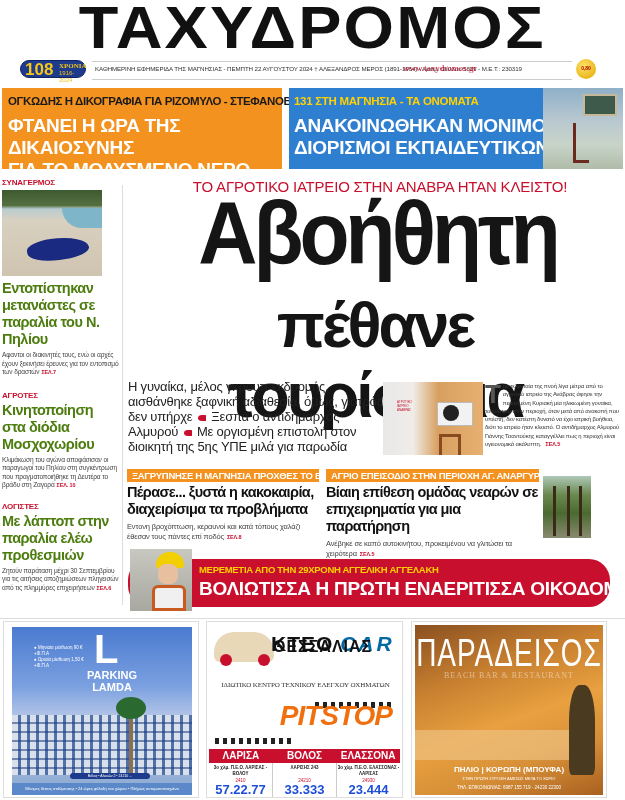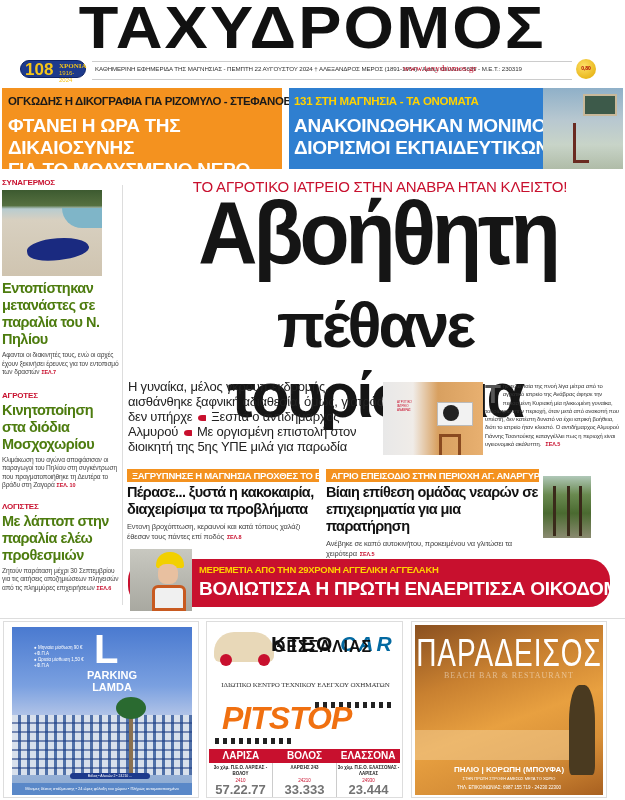--- a/index.html
+++ b/index.html
@@ -94,30 +94,30 @@
   .ad1 .foot { position:absolute; left:0; top:156px; width:180px; height:12px; background:#5a88c8; font-size:4px; color:#fff; text-align:center; line-height:12px; }
 
   .ad2 { left:206px; top:621px; width:197px; height:177px; border:1px solid #ddd; background:#fff; }
   .ad2 .car { position:absolute; left:7px; top:10px; width:60px; height:30px; background:#e8d8b8; border-radius:20px 20px 6px 6px; }
   .ad2 .car::before { content:""; position:absolute; left:6px; top:22px; width:12px; height:12px; border-radius:50%; background:#c8102e; }
   .ad2 .car::after { content:""; position:absolute; left:44px; top:22px; width:12px; height:12px; border-radius:50%; background:#c8102e; }
   .ad2 .kteo { position:absolute; left:64px; top:10px; font-size:21px; font-weight:bold; color:#111; letter-spacing:1px; }
   .ad2 .kteo .car-w { color:#0369a1; font-style:italic; letter-spacing:3px; }
   .ad2 .thess { position:absolute; left:66px; top:16px; font-size:16px; font-weight:bold; color:#111; letter-spacing:1px; }
   .ad2 .sub { position:absolute; left:4px; top:59px; width:189px; text-align:center; font-family:"Liberation Serif", serif; font-size:7px; color:#333; letter-spacing:-0.1px; }
-  .ad2 .pit { position:absolute; left:15px; top:78px; width:170px; text-align:left; font-size:32px; font-weight:bold; font-style:italic; color:#f07010; letter-spacing:-1px; }
+  .ad2 .pit { position:absolute; left:15px; top:78px; width:170px; text-align:right; font-size:28px; font-weight:bold; font-style:italic; color:#f07010; letter-spacing:-1px; }
   .ad2 .chk { position:absolute; height:6px; background:repeating-linear-gradient(90deg,#222 0 4px,#fff 4px 8px); }
   .ad2 .cities { position:absolute; left:2px; top:127px; width:191px; height:14px; background:#c8102e; display:flex; }
   .ad2 .cities div { flex:1; text-align:center; color:#fff; font-size:10px; font-weight:bold; line-height:14px; }
   .ad2 .cols { position:absolute; left:2px; top:141px; width:191px; height:34px; display:flex; }
   .ad2 .cols > div { flex:1; border-right:1px solid #ccc; text-align:center; }
   .ad2 .cols > div:last-child { border-right:none; }
   .ad2 .addr { font-size:4.5px; font-weight:bold; color:#222; line-height:5.5px; margin-top:2px; height:13px; }
   .ad2 .pre { font-size:4.5px; color:#c8102e; line-height:5px; }
-  .ad2 .tel { font-size:13px; font-weight:bold; color:#737373; line-height:14px;text-align:center; }
+  .ad2 .tel { font-size:13px; font-weight:bold; color:#1d4ed8; line-height:14px;text-align:center; }
 
   .ad3 { left:411px; top:621px; width:196px; height:177px; border:1px solid #ddd; background:#fff; }
   .ad3 .inner { position:absolute; left:3px; top:3px; width:188px; height:170px; background:linear-gradient(160deg,#8a5020 0%, #c88030 30%, #e8a040 55%, #d89038 75%, #a86020 100%); overflow:hidden; }
   .ad3 .name { position:absolute; left:0; top:12px; width:188px; text-align:center; font-size:28px; color:#fff; letter-spacing:1px; font-weight:normal; transform:scaleY(1.4); }
   .ad3 .sub { position:absolute; left:0; top:46px; width:188px; text-align:center; font-size:8px; color:rgba(255,255,255,0.45); letter-spacing:1px; font-family:"Liberation Serif", serif; }
   .ad3 .counter { position:absolute; left:0; top:105px; width:160px; height:30px; background:rgba(240,200,140,0.6); }
   .ad3 .tree { position:absolute; right:8px; top:60px; width:26px; height:90px; background:#4a3a20; border-radius:40% 40% 10% 10%; }
   .ad3 .loc { position:absolute; left:0; top:140px; width:188px; text-align:center; font-size:8px; font-weight:bold; color:#fff; }
   .ad3 .dir { position:absolute; left:0; top:151px; width:188px; text-align:center; font-size:4px; color:#fff; }
   .ad3 .tel { position:absolute; left:0; top:160px; width:188px; text-align:center; font-size:4.5px; color:#fff; }

